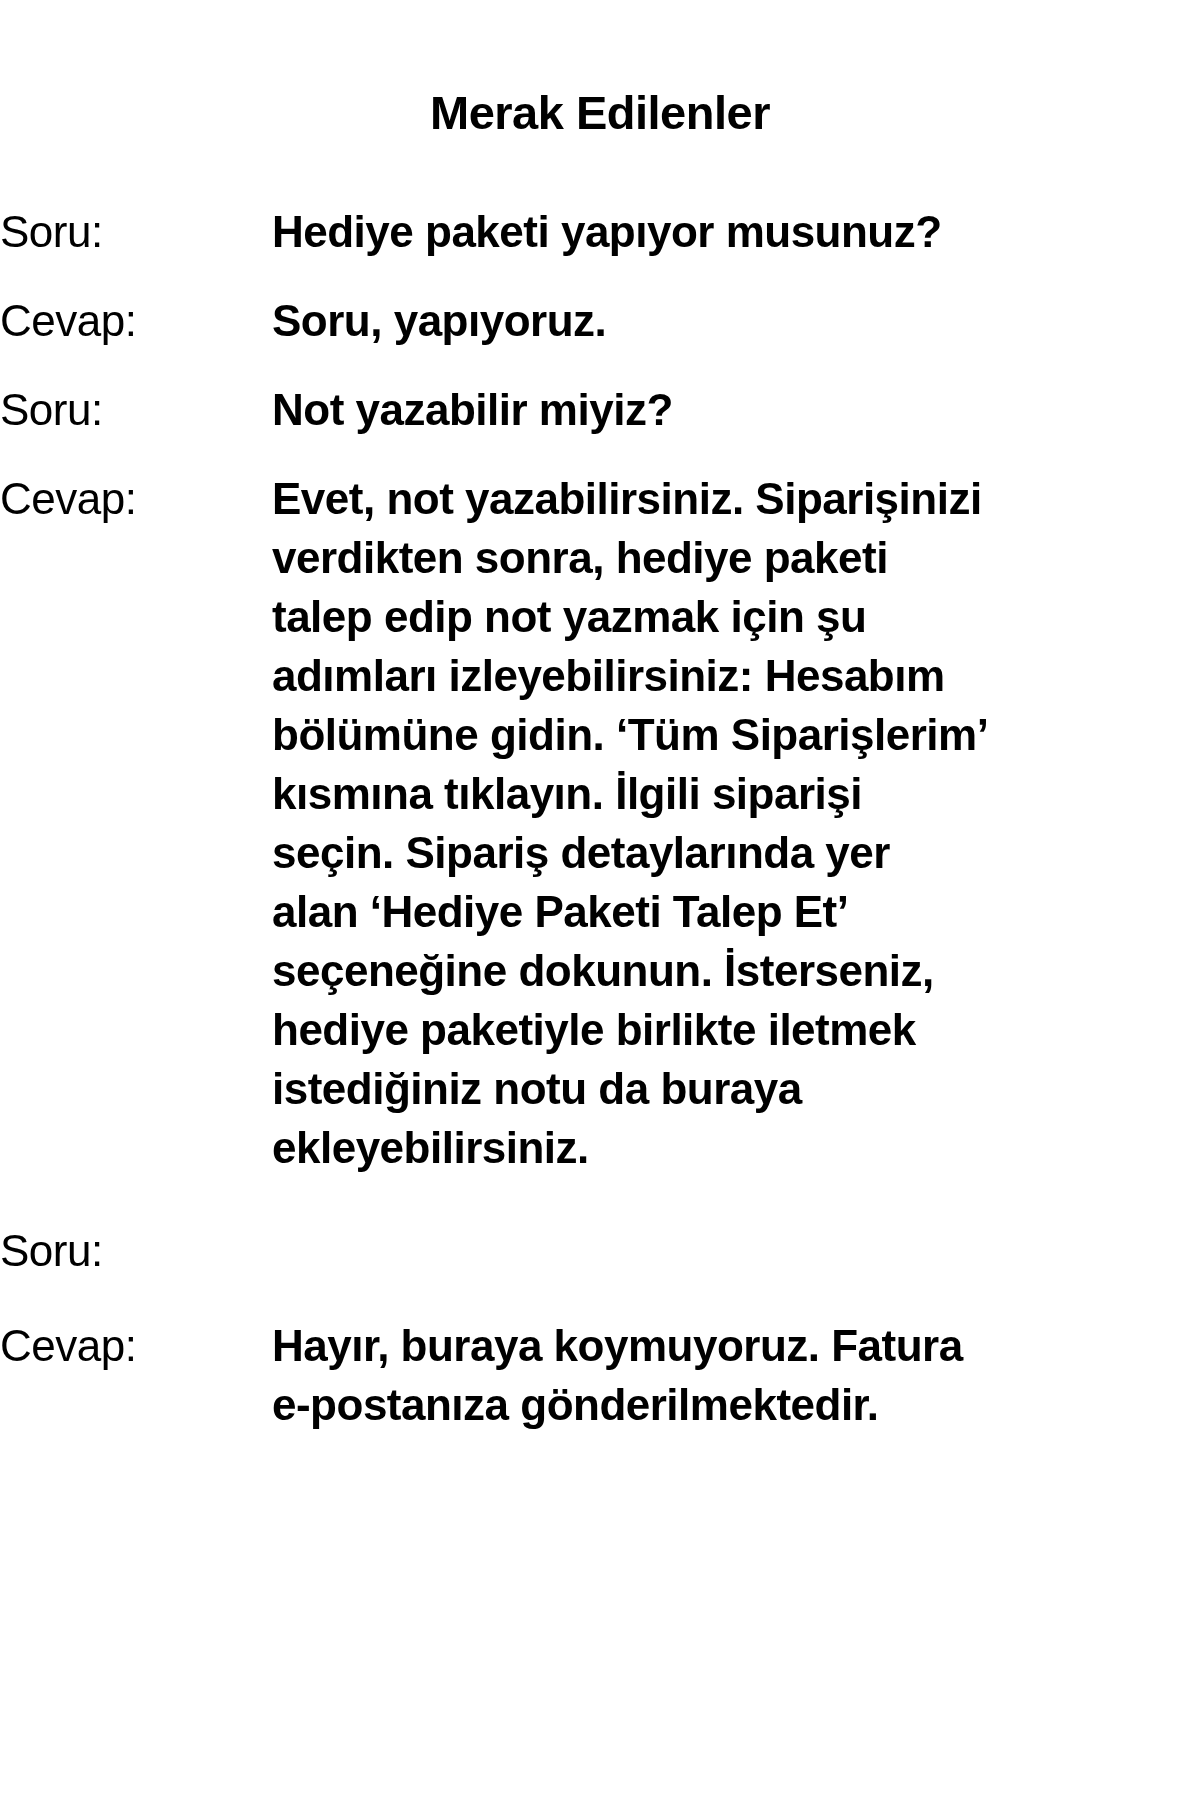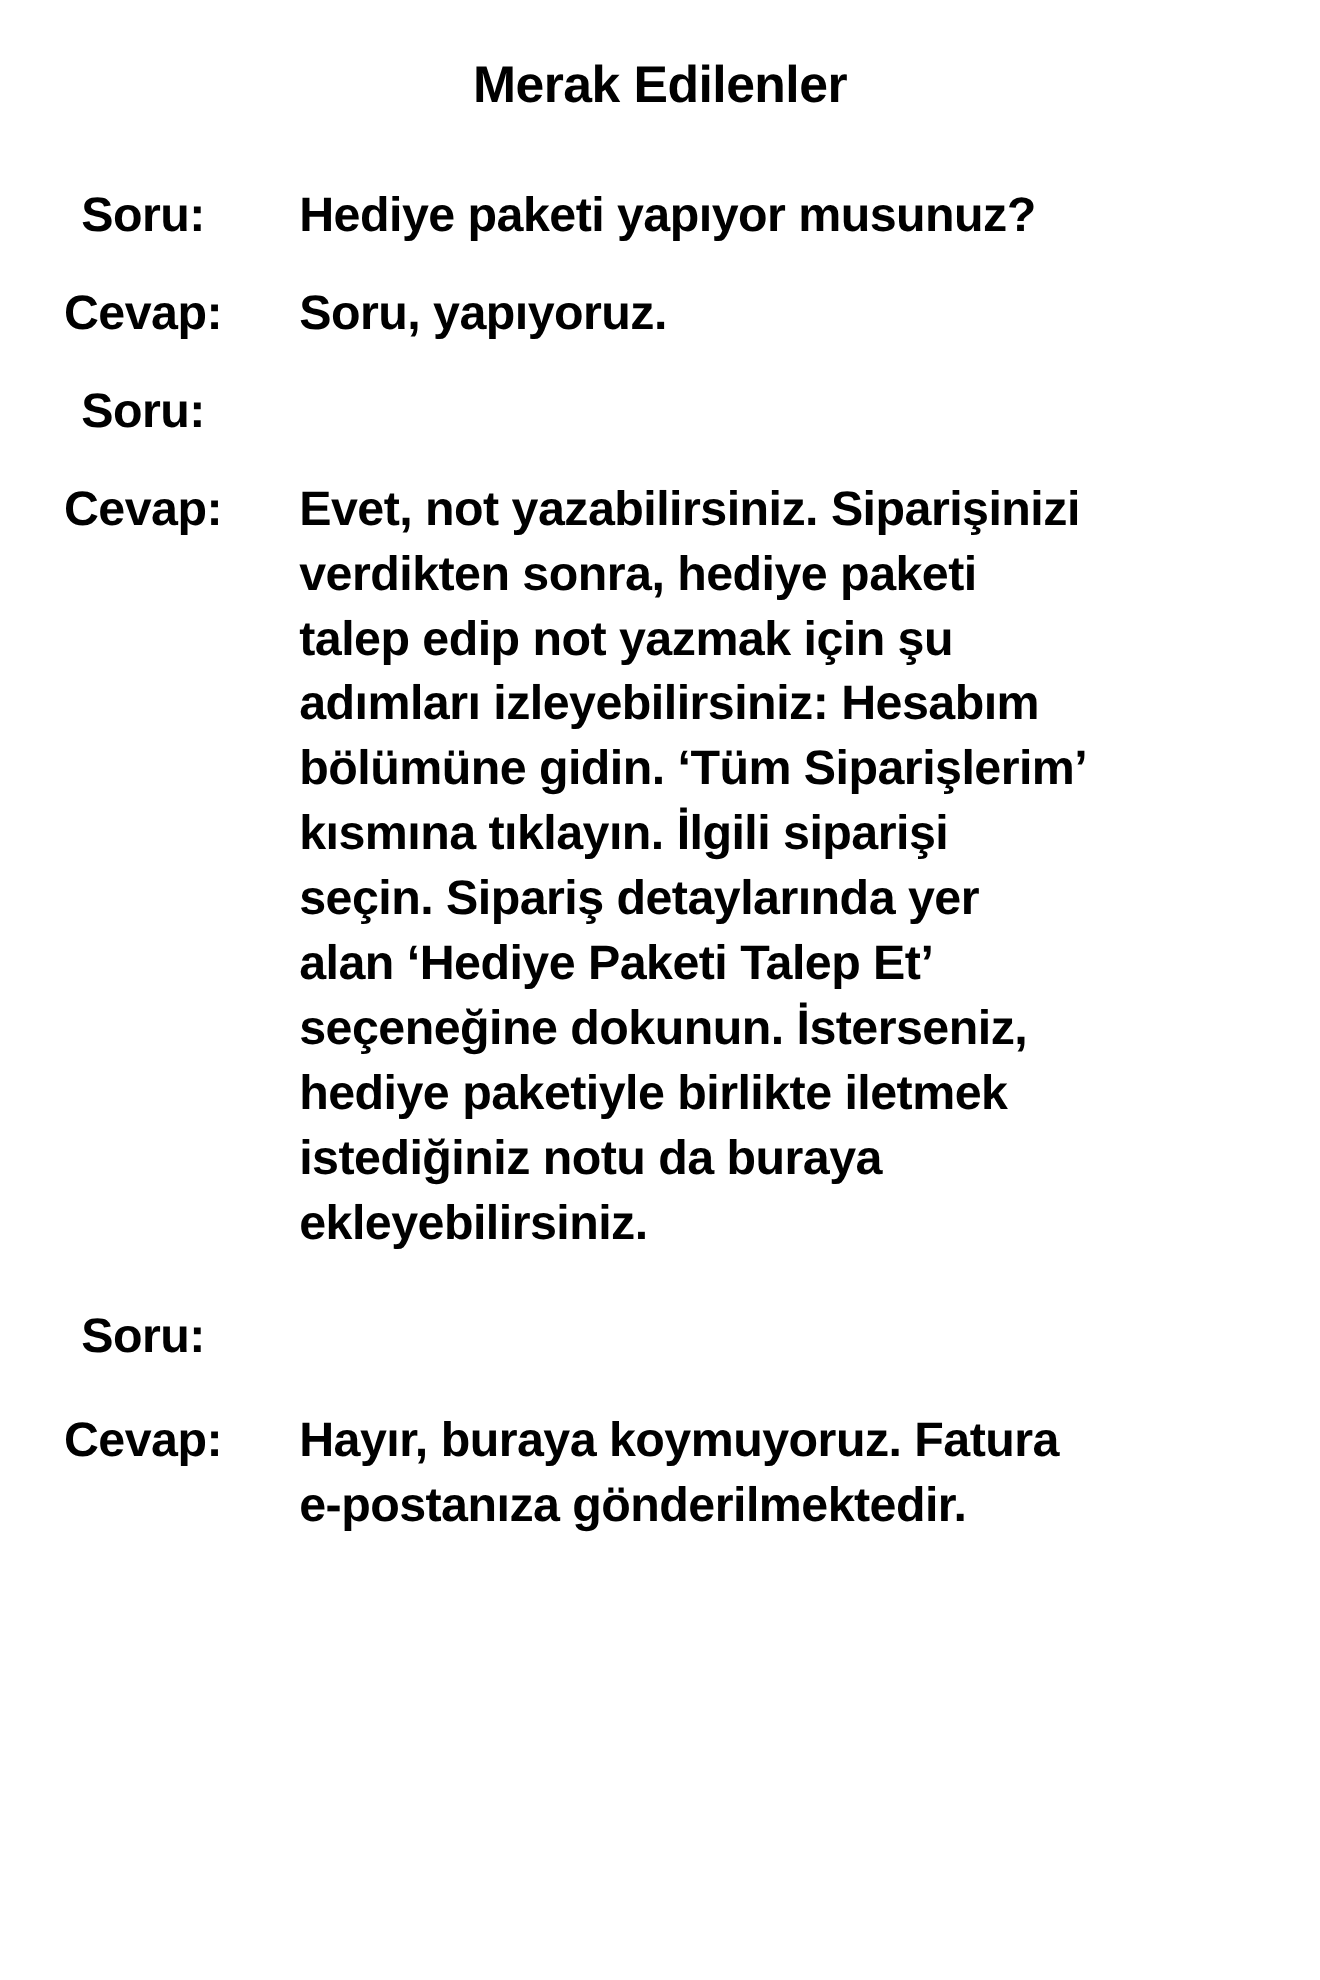--- a/index.html
+++ b/index.html
@@ -11,21 +11,21 @@
     height: 1800px;
     background: #ffffff;
     color: #000000;
     font-family: "Liberation Sans", sans-serif;
     overflow: hidden;
   }
   .page {
     box-sizing: border-box;
     width: 1200px;
     height: 1800px;
-    padding-top: 50px;
+    padding-top: 86px;
   }
   .title {
     margin: 0 0 62px 0;
     font-size: 47px;
     font-weight: 700;
     line-height: 54px;
     text-align: center;
     letter-spacing: -0.5px;
   }
   .faq {
@@ -37,22 +37,22 @@
     display: flex;
     align-items: flex-start;
     margin-bottom: 30px;
   }
   .qa-row:nth-of-type(4) { margin-bottom: 44px; }
   .qa-row:nth-of-type(5) { margin-bottom: 36px; }
   .qa-label {
     flex: 0 0 272px;
     box-sizing: border-box;
     padding-right: 12px;
-    text-align: center;
-    font-weight: 700;
+    text-align: left;
+    font-weight: 400;
     white-space: nowrap;
   }
   .qa-text {
     flex: 0 1 auto;
     max-width: 860px;
     white-space: pre-line;
     font-weight: bold;
   }
 </style>
 </head>
@@ -68,20 +68,21 @@
       <div class="qa-text">Hediye paketi yapıyor musunuz?</div>
     </div>
 
     <div class="qa-row">
       <div class="qa-label">Cevap:</div>
       <div class="qa-text">Soru, yapıyoruz.</div>
     </div>
 
     <div class="qa-row">
       <div class="qa-label">Soru:</div>
+      <div class="qa-text">Not yazabilir miyiz?</div>
     </div>
 
     <div class="qa-row">
       <div class="qa-label">Cevap:</div>
       <div class="qa-text">Evet, not yazabilirsiniz. Siparişinizi
 verdikten sonra, hediye paketi
 talep edip not yazmak için şu
 adımları izleyebilirsiniz: Hesabım
 bölümüne gidin. ‘Tüm Siparişlerim’
 kısmına tıklayın. İlgili siparişi

